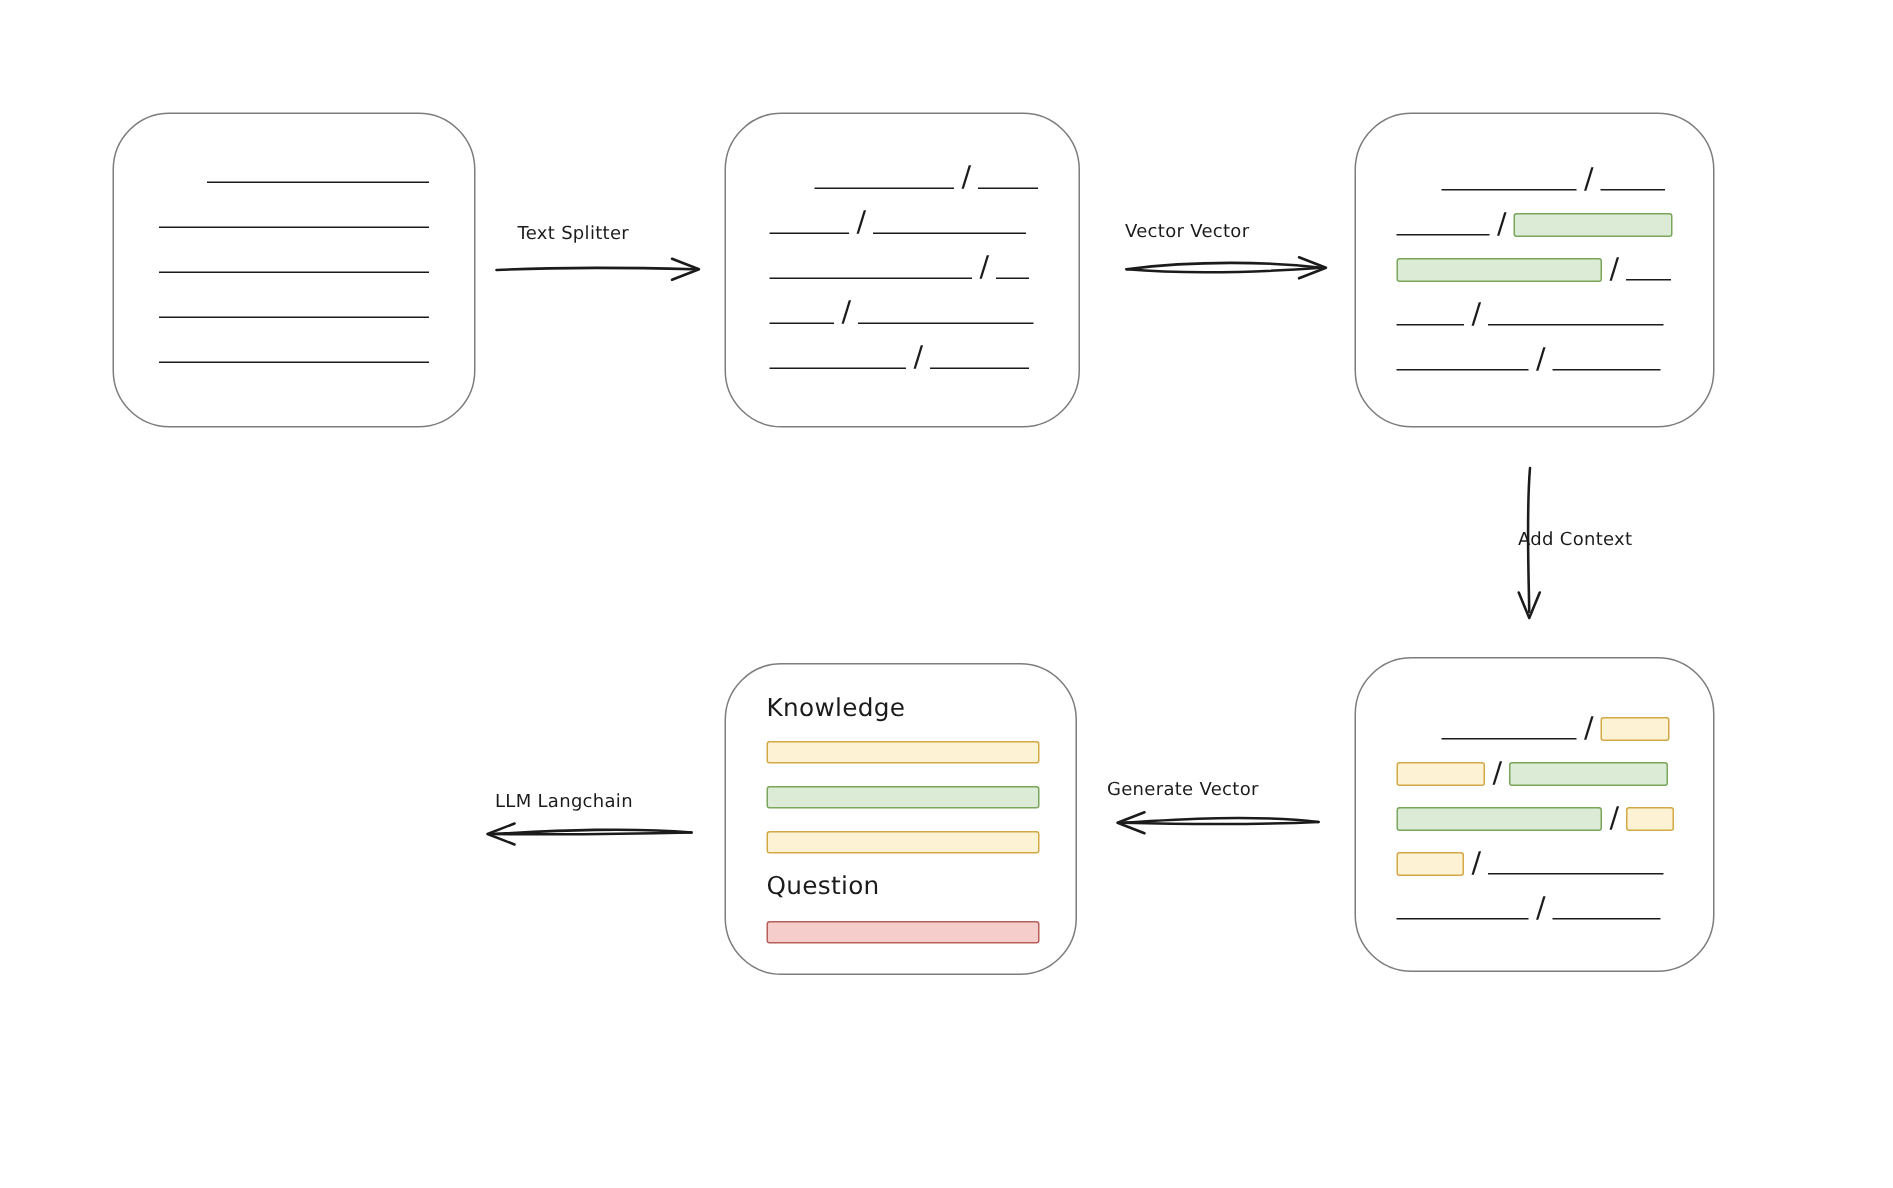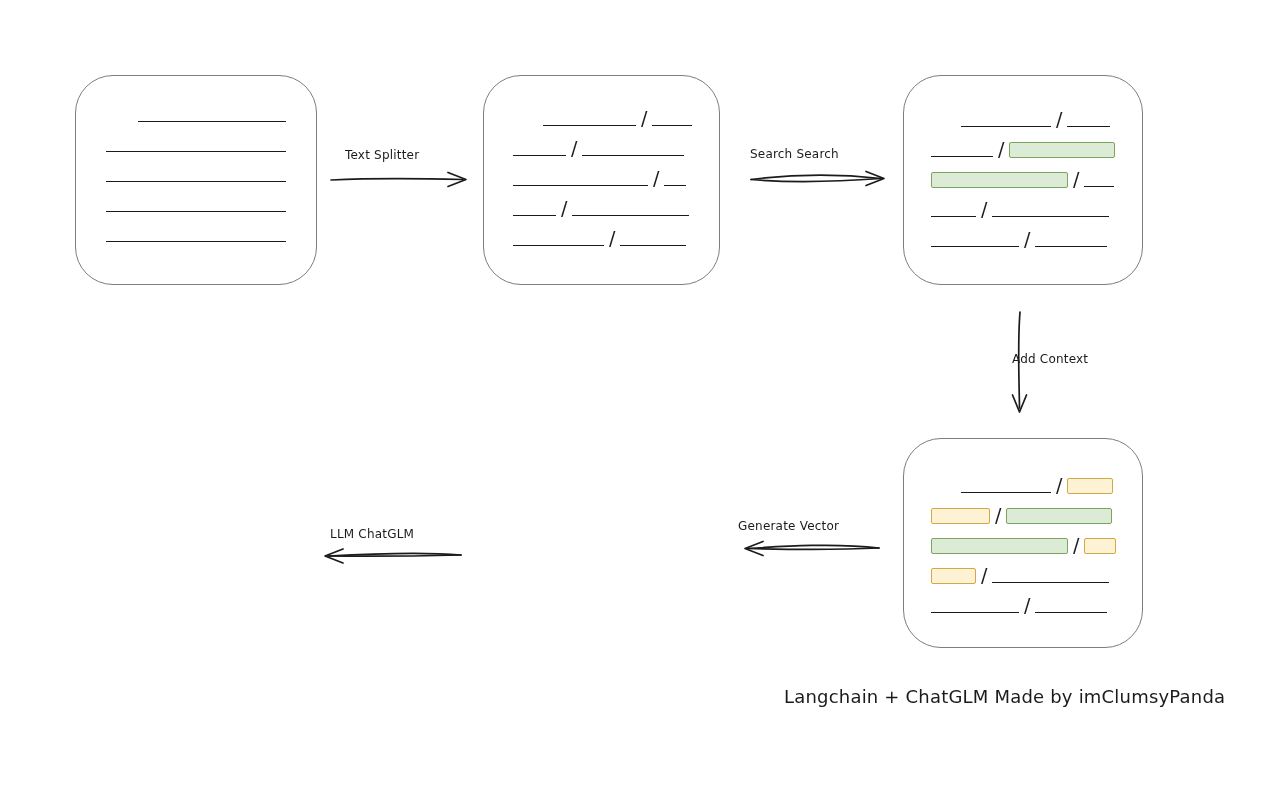--- a/index.html
+++ b/index.html
@@ -207,29 +207,42 @@
           <span class="seg-line" style="width: 117px;"></span>
         </div>
         <div class="seg-row">
           <span class="seg-line" style="width: 88px;"></span>
           <span class="slash">/</span>
           <span class="seg-line" style="width: 72px;"></span>
         </div>
       </div>
   </div>
 
+  <div class="node" style="left:483px; top:442px; width:235px; height:208px;">
+    <div class="node-content" style="padding:18px 0 0 27px;">
+      <div class="inner-label" style="margin-bottom:11px;">Knowledge</div>
+      <div>
+          <div class="bar bar-yellow"></div>
+          <div class="bar bar-green"></div>
+          <div class="bar bar-yellow"></div>
+        </div>
+      <div class="inner-label" style="margin-top:-4px; margin-bottom:12px;">Question</div>
+      <div>
+          <div class="bar bar-red"></div>
+        </div>
+    </div>
+  </div>
 
 
   <div class="hand" style="left:345px; top:148px;">Text Splitter</div>
-  <div class="hand" style="left:750px; top:147px;">Search Search</div>
+  <div class="hand" style="left:750px; top:147px;">Vector Vector</div>
   <div class="hand" style="left:1012px; top:352px;">Add Context</div>
   <div class="hand" style="left:738px; top:519px;">Generate Vector</div>
-  <div class="hand" style="left:330px; top:527px;">LLM ChatGLM</div>
-
-  <div class="caption">Langchain + ChatGLM Made by imClumsyPanda</div>
+  <div class="hand" style="left:330px; top:527px;">LLM Langchain</div>
+
 
   <svg class="arrows" width="1262" height="792" viewBox="0 0 1262 792">
     <g>
       <path d="M331,180 C372,178 424,178.5 463,179.5"></path>
       <path d="M448,172.5 L466,179.5 L448,186.5"></path>
     </g>
     <g>
       <path d="M751,179.5 C798,173.5 846,174.5 881,178.5"></path>
       <path d="M751,179.5 C798,183.5 846,181 881,178.5"></path>
       <path d="M866,171.5 L884,178.5 L866,185.5"></path>

